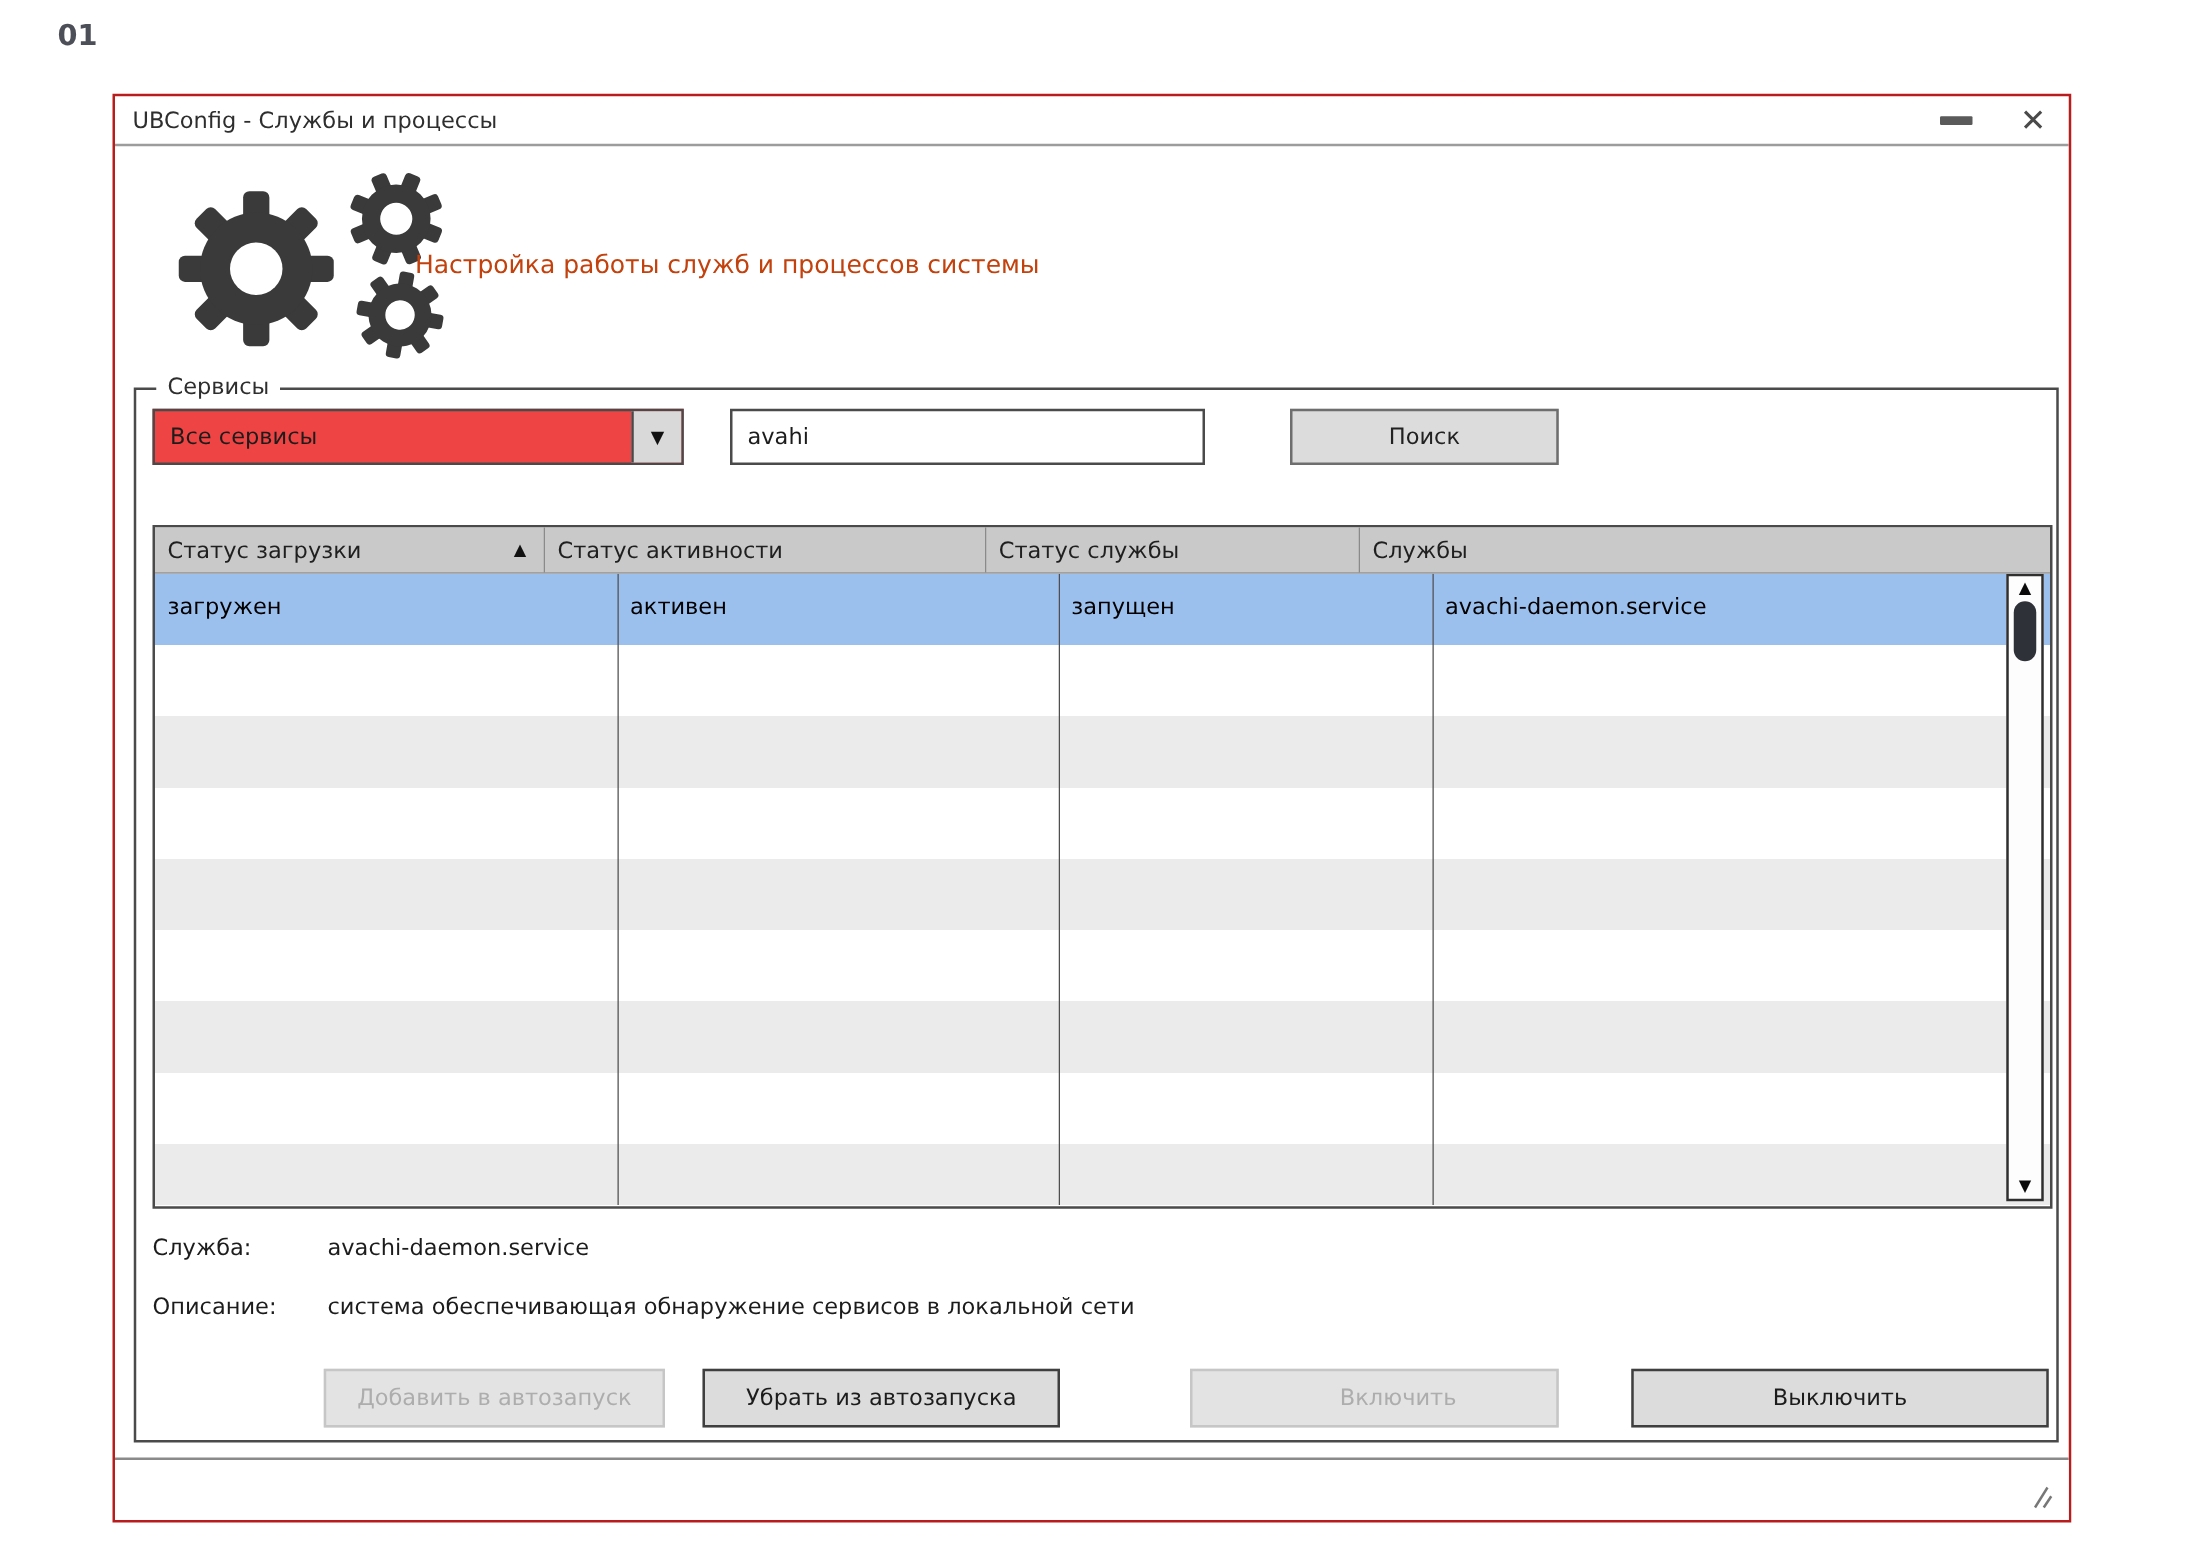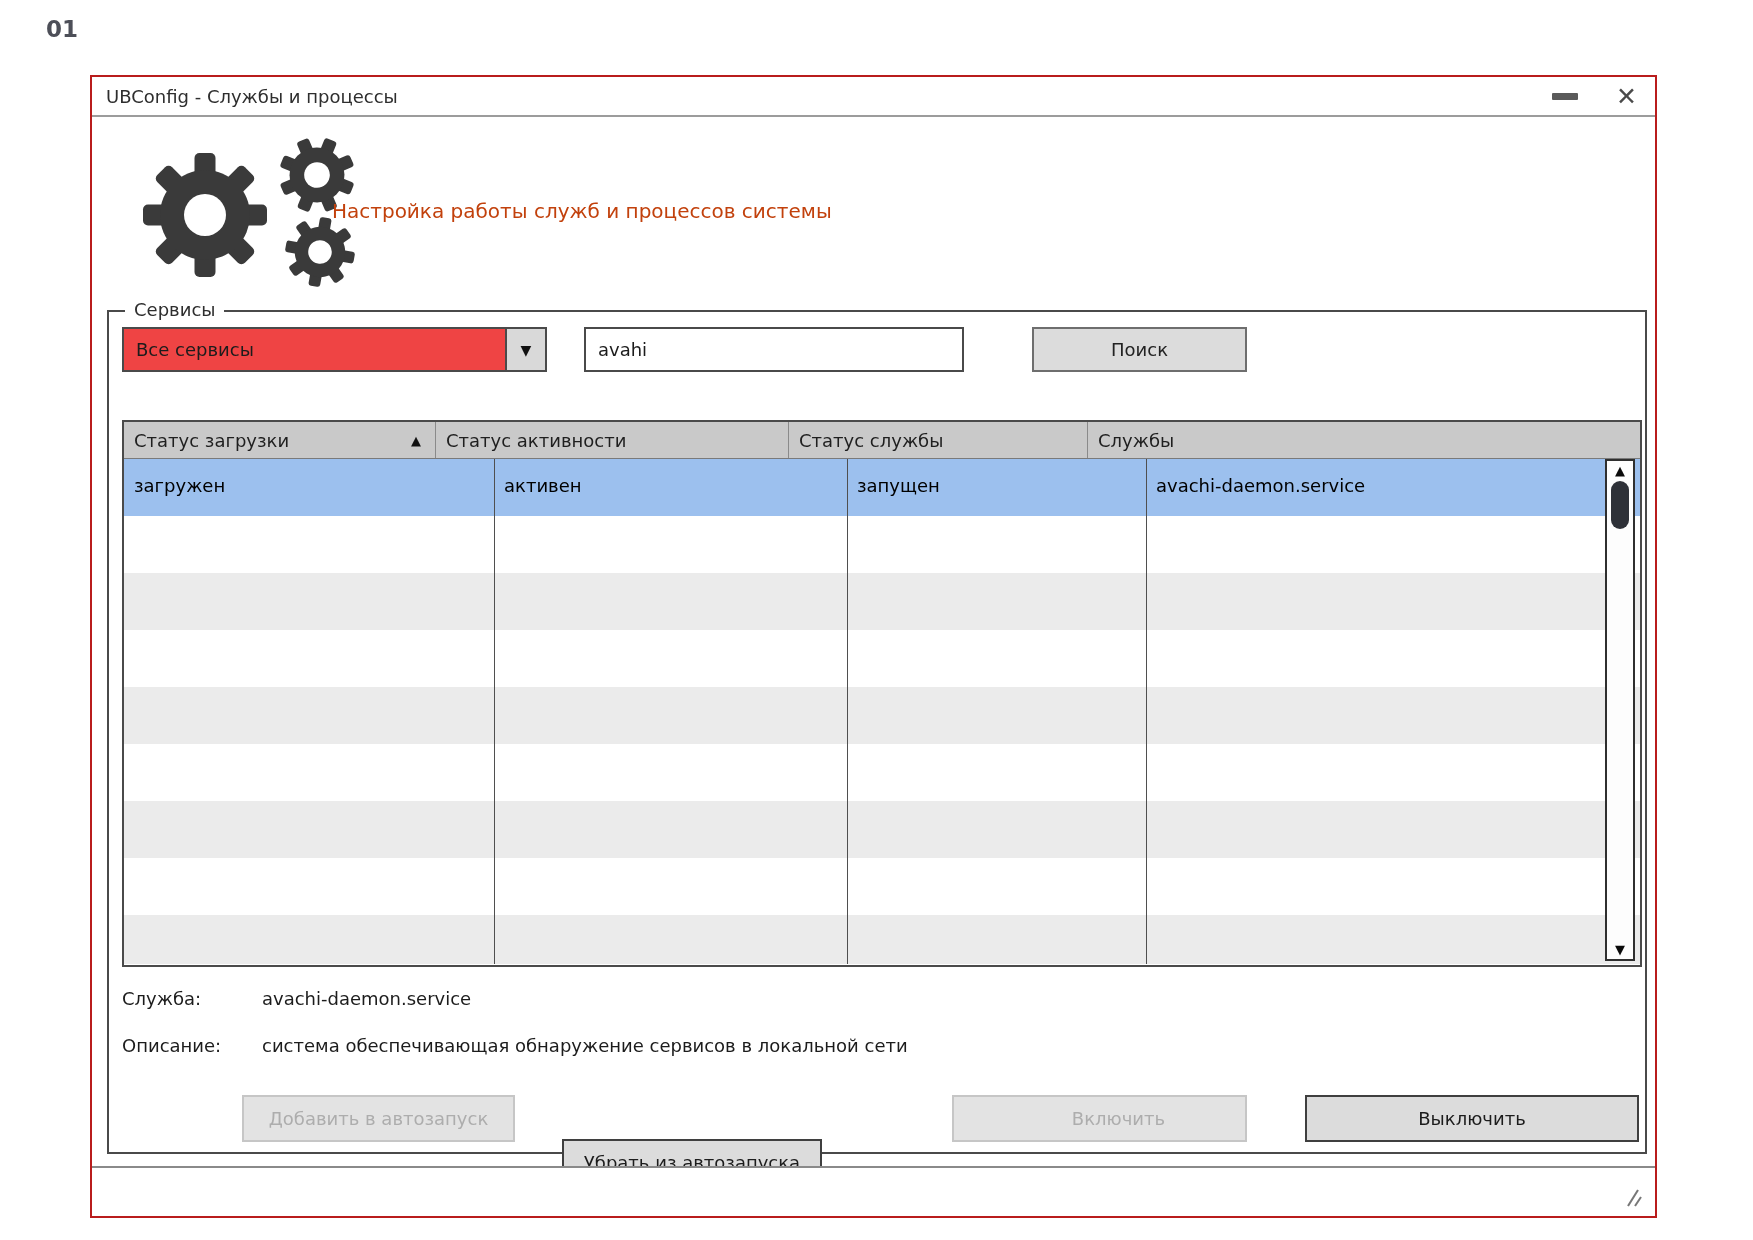--- a/index.html
+++ b/index.html
@@ -75,22 +75,22 @@
   
   .detail{position:absolute;left:13px;font-size:18px;color:#1c1c1c;white-space:nowrap;}
   .d1{top:676px;}
   .d2{top:723px;}
   .dlabel{display:inline-block;width:140px;}
 
   
   .act{position:absolute;top:783px;height:47px;font-size:18px;font-family:inherit;
        box-sizing:border-box;background:#dcdcdc;border:2px solid #3f3f3f;color:#1c1c1c;}
   .act.disabled{background:#e3e3e3;border:2px solid #c6c6c6;color:#adadad;}
-  .a1{left:133px;width:273px;}
-  .a2{left:453px;width:260px;margin-top:44px;}
+  .a1{left:150px;width:273px;}
+  .a2{left:453px;width:286px;}
   .a3{left:843px;width:295px;padding-left:44px;}
   .a4{left:1196px;width:334px;}
 
   
   .statusbar{position:absolute;left:0;right:0;bottom:0;height:48px;border-top:2px solid #8a8a8a;
              background:#fff;}
   .grip{position:absolute;right:12px;bottom:8px;}
 </style>
 </head>
 <body>

